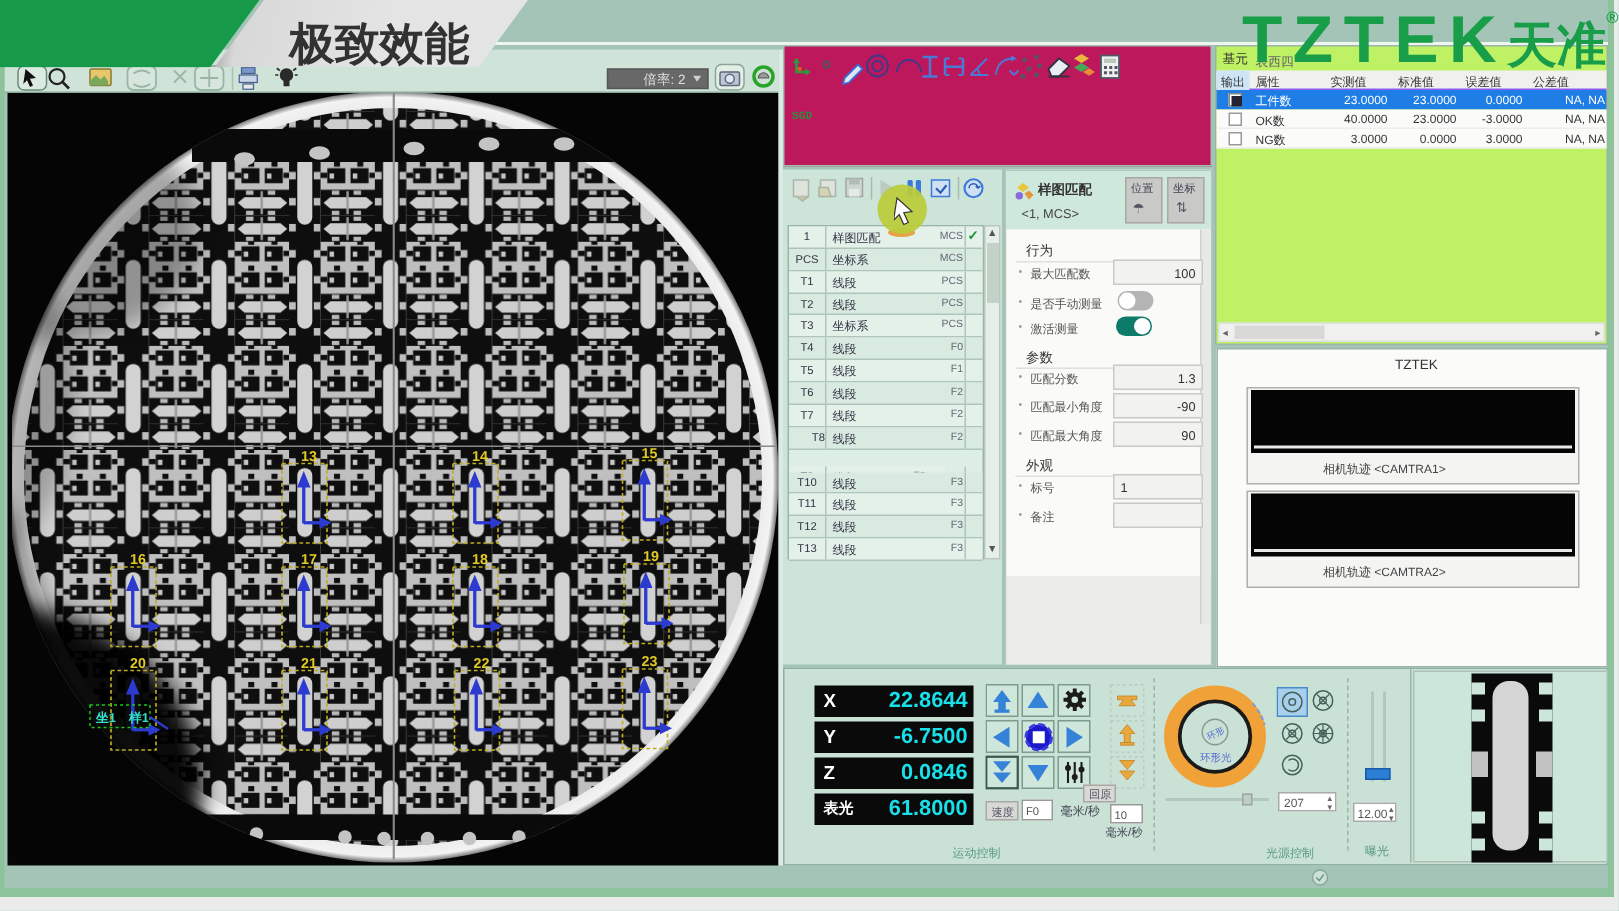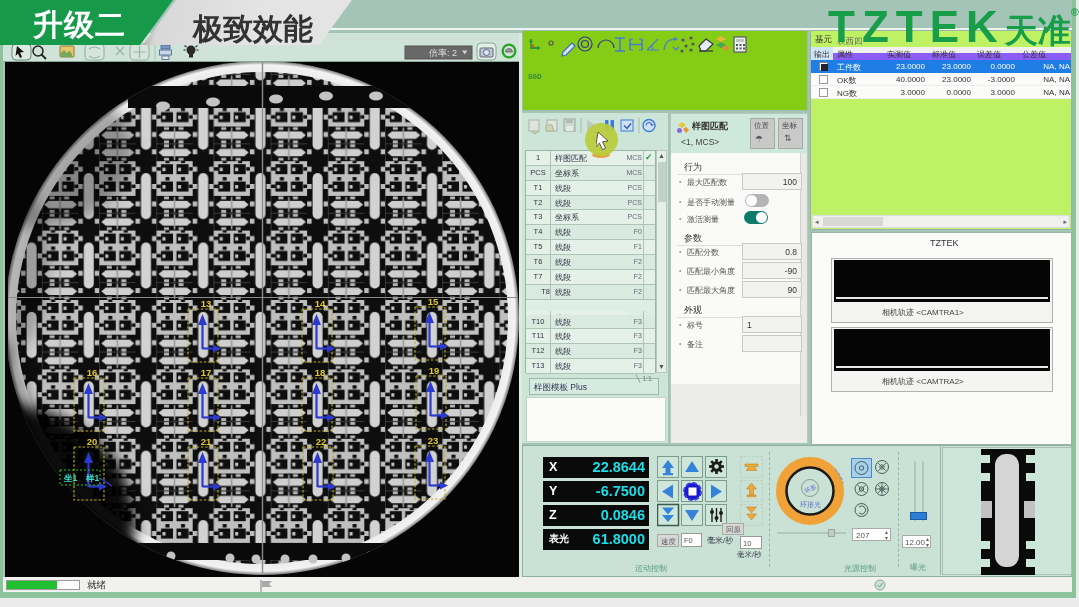--- a/index.html
+++ b/index.html
@@ -15,21 +15,21 @@
 #frameB { left:0; top:592px; width:1076px; height:6px; background:#8cc39a; }
 #topline { left:320px; top:28px; width:756px; height:2px; background:#eef4ee; }
 
 
 #camtb { left:3px; top:33px; width:516px; height:29px; background:#cfe3d8;
   border-bottom:1px solid #8aa89a; }
 #camimg { left:5px; top:62px; width:514px; height:515px; background:#060606; }
 #camstatus { left:3px; top:577px; width:1069px; height:15px; background:#f1f1ef; }
 
 
-#midtop { left:522px; top:30px; width:286px; height:81px; background:#84cc16;
+#midtop { left:522px; top:30px; width:286px; height:81px; background:#be185d;
   border:1px solid #9fbfb0; }
 #listpanel { left:522px; top:113px; width:146px; height:330px; background:#cde4d8; }
 #parampanel { left:670px; top:113px; width:138px; height:330px; background:#f7f7f5;
   border:1px solid #b5c9bd; }
 
 
 #rtop { left:810px; top:30px; width:262px; height:200px; background:#bef264;
   border:1px solid #9ab5a8; }
 #rtztek { left:811px; top:232px; width:261px; height:213px; background:#fbfbfa;
   border:1px solid #9ab5a8; }
@@ -101,30 +101,20 @@
       <text x="426" y="23" font-size="9" fill="#e0e0e0" font-family="Liberation Sans">倍率: 2</text>
       <path d="M459 17.5 l5.5 0 l-2.75 4 Z" fill="#cfcfcf"></path>
 
       <rect x="474" y="10" width="19" height="17" rx="4" fill="#e2efe7" stroke="#8aa698"></rect>
       <rect x="477" y="15" width="13" height="9" rx="1" fill="#b8c8d8" stroke="#667"></rect>
       <circle cx="483.5" cy="19.5" r="3" fill="#dde8f0" stroke="#667"></circle>
 
       <circle cx="506" cy="18" r="7.5" fill="#28a428"></circle>
       <circle cx="506" cy="18" r="5.2" fill="#cfe0d6"></circle>
       <path d="M502.5 19 a3.5 3.5 0 0 1 7 0 Z" fill="#999" stroke="#555" stroke-width="0.7"></path>
-    </svg>
-  </div>
-  <div class="abs" id="camstatus">
-    <div class="abs" style="left:3px;top:3px;width:74px;height:10px;border:1px solid #9a9a9a;background:#fdfdfd;">
-      <div style="width:50px;height:100%;background:#1fbf2f;"></div>
-    </div>
-    <div class="abs t" style="left:84px;top:2px;font-size:9.5px;color:#222;">就绪</div>
-    <svg class="abs" style="left:255px;top:3px;" width="20" height="12" xmlns="http://www.w3.org/2000/svg">
-      <line x1="3" y1="0" x2="3" y2="12" stroke="#999" stroke-width="1.3"></line>
-      <path d="M4 1 h10 l-3 3 l3 3 h-10 Z" fill="#aaa"></path>
     </svg>
   </div>
   <div class="abs" id="camimg">
   <svg width="514" height="515" xmlns="http://www.w3.org/2000/svg" style="margin-left:3px;">
     <defs>
       <pattern id="lf" width="57.2" height="69.4" patternUnits="userSpaceOnUse" x="13.1" y="29.8">
         <rect width="57.2" height="69.4" fill="#bfbfbf"></rect>
         <rect x="0" y="0" width="21" height="69.4" fill="#0e0e0e"></rect>
         <rect x="5.5" y="12" width="10" height="46" rx="5" fill="#d2d2d2"></rect>
         <g fill="#bdbdbd">
@@ -461,27 +451,20 @@
           <span class="abs" style="left:117px;top:0;width:1px;height:100%;background:#b0c5ba;"></span>
         </div>
     </div>
 
     <div class="abs" style="left:134px;top:37px;width:11px;height:223px;background:#e6eee9;border:1px solid #b8c8bc;">
       <div class="abs t" style="left:1px;top:1px;font-size:7px;color:#555;">▲</div>
       <div class="abs" style="left:1px;top:11px;width:8px;height:40px;background:#c2d2c6;"></div>
       <div class="abs t" style="left:1px;top:212px;font-size:7px;color:#555;">▼</div>
     </div>
 
-    <div class="abs" style="left:2px;top:263px;width:142px;height:66px;background:#cde4d8;">
-      <div class="abs" style="left:5px;top:2px;width:130px;height:17px;background:#d6ebdf;border:1px solid #9cb8aa;">
-        <span class="abs t" style="left:4px;top:3px;font-size:8.5px;color:#335;">样图模板 Plus</span>
-      </div>
-      <div class="abs t" style="left:112px;top:-1px;font-size:7px;color:#777;">╲ 1:1</div>
-      <div class="abs" style="left:2px;top:21px;width:140px;height:45px;background:#fbfbf9;border:1px solid #c4d4c9;"></div>
-    </div>
   </div>
   <div class="abs" id="parampanel">
     <div class="abs" style="left:0;top:0;width:136px;height:39px;background:#cfe8dc;">
       <svg class="abs" style="left:5px;top:6px;" width="14" height="14" xmlns="http://www.w3.org/2000/svg">
         <path d="M2 5 l4 -3 l4 3 l-4 3 Z" fill="#e8c83a"></path>
         <path d="M7 9 l3 -2 l3 3 l-3 3 Z" fill="#e8953a"></path>
         <circle cx="3.5" cy="10.5" r="2.5" fill="#8a6adA"></circle>
       </svg>
       <span class="abs t" style="left:21px;top:6px;font-size:9px;font-weight:bold;color:#333;">样图匹配</span>
       <span class="abs t" style="left:10px;top:23px;font-size:8.5px;color:#444;">&lt;1, MCS&gt;</span>
@@ -512,21 +495,21 @@
     <span class="abs t" style="left:8px;top:101px;font-size:7px;color:#999;">•</span>
     <div class="abs t" style="left:16px;top:100px;font-size:8px;color:#555;">激活测量</div>
     <div class="abs" style="left:73px;top:97px;width:24px;height:13px;background:#0e7a6a;border-radius:7px;">
       <div class="abs" style="left:12px;top:1px;width:11px;height:11px;background:#fff;border-radius:50%;"></div>
     </div>
     <div class="abs t" style="left:13px;top:118px;font-size:9px;color:#333;">参数</div>
     <div class="abs" style="left:6px;top:131px;width:124px;height:1px;background:#e0e0dc;"></div>
     <span class="abs t" style="left:8px;top:134px;font-size:7px;color:#999;">•</span>
     <div class="abs t" style="left:16px;top:133px;font-size:8px;color:#555;">匹配分数</div>
     <div class="abs" style="left:71px;top:129px;width:60px;height:17px;background:#f2f2f0;border:1px solid #c9c9c5;">
-      <span class="abs t" style="right:4px;top:3px;font-size:8.5px;color:#333;position:absolute;">0.8</span>
+      <span class="abs t" style="right:4px;top:3px;font-size:8.5px;color:#333;position:absolute;">1.3</span>
     </div>
     <span class="abs t" style="left:8px;top:153px;font-size:7px;color:#999;">•</span>
     <div class="abs t" style="left:16px;top:152px;font-size:8px;color:#555;">匹配最小角度</div>
     <div class="abs" style="left:71px;top:148px;width:60px;height:17px;background:#f2f2f0;border:1px solid #c9c9c5;">
       <span class="abs t" style="right:4px;top:3px;font-size:8.5px;color:#333;position:absolute;">-90</span>
     </div>
     <span class="abs t" style="left:8px;top:172px;font-size:7px;color:#999;">•</span>
     <div class="abs t" style="left:16px;top:171px;font-size:8px;color:#555;">匹配最大角度</div>
     <div class="abs" style="left:71px;top:167px;width:60px;height:17px;background:#f2f2f0;border:1px solid #c9c9c5;">
       <span class="abs t" style="right:4px;top:3px;font-size:8.5px;color:#333;position:absolute;">90</span>
@@ -544,21 +527,21 @@
   </div>
 
   <div class="abs" style="left:585px;top:123px;width:33px;height:33px;border-radius:50%;background:#bACC3a;opacity:0.92;z-index:50;"></div>
   <div class="abs" style="left:592px;top:152px;width:18px;height:6px;border-radius:50%;background:#e8942a;opacity:0.85;z-index:49;"></div>
   <svg class="abs" style="left:596px;top:131px;z-index:51;" width="16" height="20" xmlns="http://www.w3.org/2000/svg">
     <path d="M2 1 l10 9 l-5.5 0.8 l3 6.5 l-3 1.4 l-3-6.6 l-3.8 3.8 Z" fill="#fff" stroke="#333" stroke-width="0.8"></path>
   </svg>
   <div class="abs" id="rtop">
     <span class="abs t" style="left:4px;top:3px;font-size:8.5px;color:#333;">基元</span>
     <span class="abs t" style="left:26px;top:5px;font-size:8.5px;color:#666;">表西四</span>
-    <div class="abs" style="left:0;top:16px;width:260px;height:13px;background:#f0f0ee;border-bottom:7px solid #8b5cf6;">
+    <div class="abs" style="left:0;top:16px;width:260px;height:13px;background:#f0f0ee;border-bottom:1px solid #8b5cf6;">
       <span class="abs" style="left:0;top:0;width:22px;height:13px;background:#cfe4f4;"></span>
       <span class="abs t" style="left:3px;top:2px;font-size:8px;color:#333;">输出</span>
       <span class="abs t" style="left:26px;top:2px;font-size:8px;color:#333;">属性</span>
       <span class="abs t" style="left:76px;top:2px;font-size:8px;color:#333;">实测值</span>
       <span class="abs t" style="left:121px;top:2px;font-size:8px;color:#333;">标准值</span>
       <span class="abs t" style="left:166px;top:2px;font-size:8px;color:#333;">误差值</span>
       <span class="abs t" style="left:211px;top:2px;font-size:8px;color:#333;">公差值</span>
     </div>
     <div class="abs" style="left:0;top:29px;width:260px;height:13px;background:#1f7de6;">
       <span class="abs" style="left:8px;top:1.5px;width:9px;height:9px;background:#fff;border:1px solid #888;">
@@ -774,16 +757,15 @@
   <svg class="abs" style="left:874px;top:579px;z-index:5;" width="12" height="12" xmlns="http://www.w3.org/2000/svg">
     <circle cx="6" cy="6" r="5" fill="#cfe0d8" stroke="#8aa89a"></circle>
     <path d="M3.5 6 l2 2 l3 -4" stroke="#6a9a8a" fill="none"></path>
   </svg>
   <div class="abs" style="left:519px;top:33px;width:3px;height:544px;background:#dcebe2;"></div>
   <div class="abs" id="frameL"></div>
   <div class="abs" id="frameR"></div>
   <div class="abs" id="frameB"></div>
   <div class="abs" id="bannerGray"></div>
   <div class="abs" id="bannerGreen"></div>
-  <div class="abs" id="bannerTxt1">升级二</div>
   <div class="abs" id="logo"><span style="letter-spacing:7px;">TZTEK</span><span style="font-size:33px;">天准</span><span style="font-size:11px;vertical-align:26px;">®</span></div>
   <div class="abs" id="bannerTxt2">极致效能</div>
 </div>
 
 </body></html>

